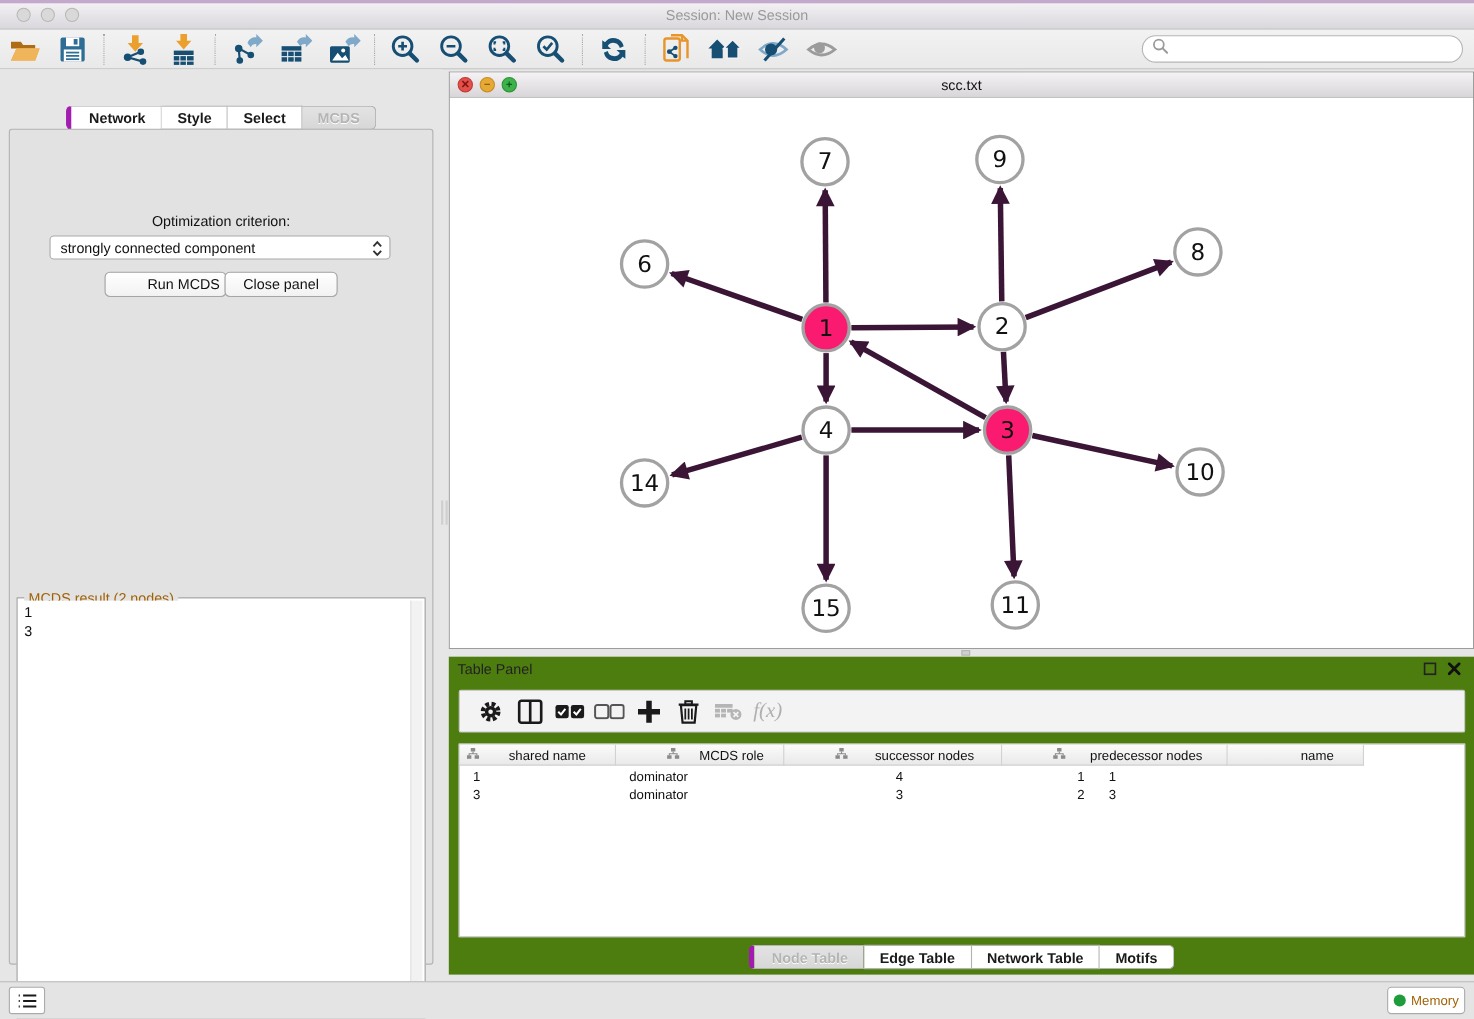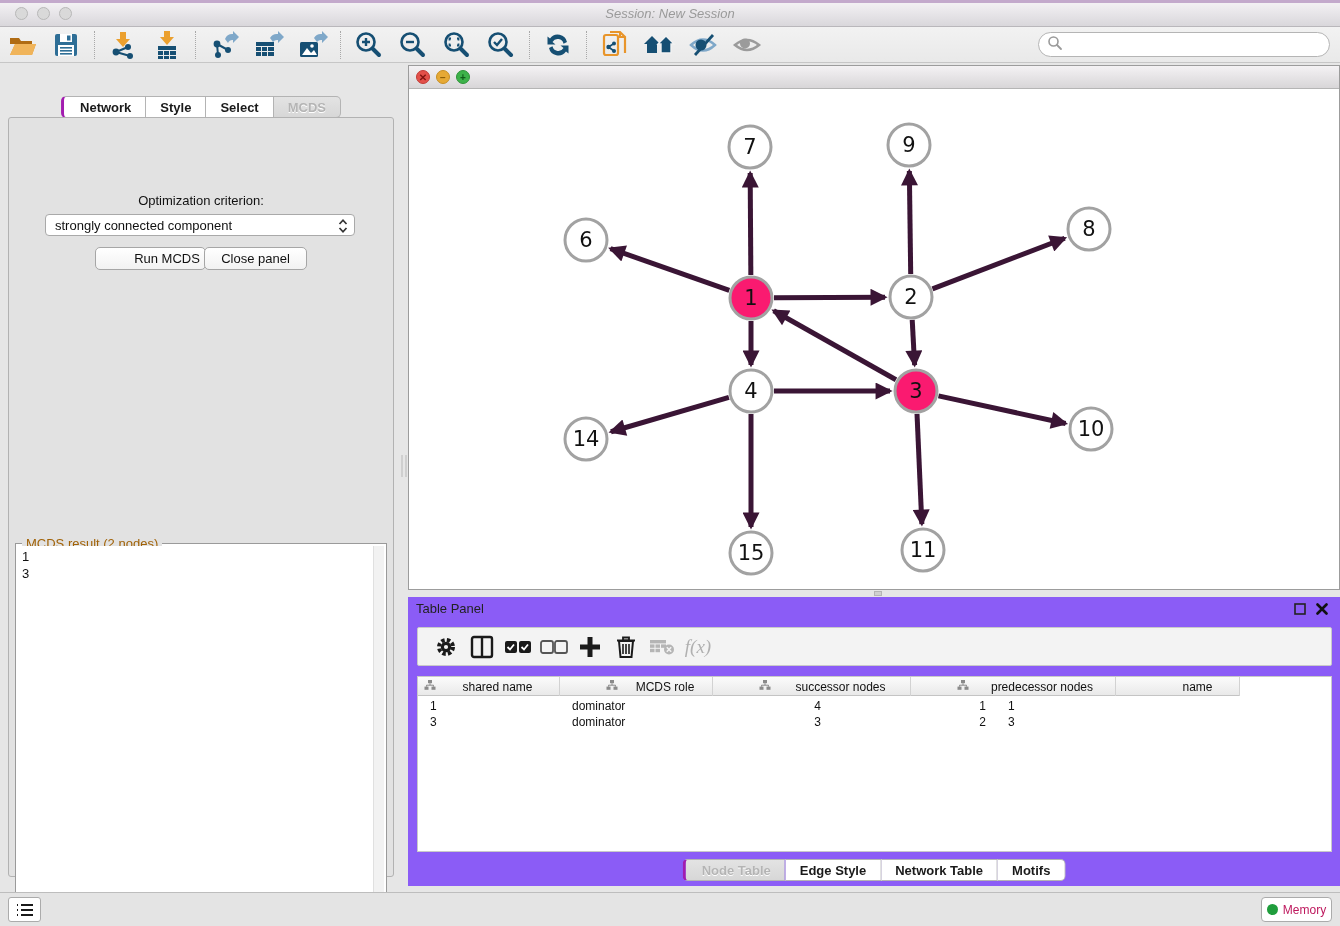--- a/index.html
+++ b/index.html
@@ -1,21 +1,21 @@
 <!DOCTYPE html>
 <html><head>
 <meta charset="utf-8">
 <style>
   * { margin:0; padding:0; box-sizing:border-box; }
   html,body { width:1340px; height:926px; font-family:"Liberation Sans", sans-serif; background:#e6e6e6; overflow:hidden; }
   .abs { position:absolute; }
 
   
   #titlebar { position:absolute; left:0; top:0; width:1340px; height:27px;
-    background:linear-gradient(#f6f4f7,#d9d7db); border-bottom:1px solid #b9b7bb;font-style:italic; }
+    background:linear-gradient(#f6f4f7,#d9d7db); border-bottom:1px solid #b9b7bb; }
   #titlebar .purple-edge { position:absolute; left:0; top:0; width:100%; height:3px; background:#c3a9cc; }
   #titlebar .dot { position:absolute; top:7px; width:13px; height:13px; border-radius:50%;
     background:#d9d9d9; border:1px solid #b8b8b8; }
   #app-title { position:absolute; top:6px; width:100%; text-align:center; font-size:13px; color:#9a9a9a; }
 
   
   #toolbar { position:absolute; left:0; top:27px; width:1340px; height:36px;
     background:linear-gradient(#f2f2f2,#e9e9e9); border-bottom:1px solid #c6c6c6;
     display:flex; align-items:center; }
   .tb-icon { width:34px; height:30px; display:flex; align-items:center; justify-content:center; margin:0 5px; }
@@ -28,21 +28,21 @@
   #control-panel { position:absolute; left:0; top:63px; width:402px; height:829px; background:#e6e6e6; }
   #cp-header { position:absolute; left:0; top:4px; width:100%; height:24px; }
   #cp-title { position:absolute; left:12px; top:5px; font-size:13px; color:#222; }
   .win-btns { position:absolute; right:10px; top:5px; display:flex; gap:10px; align-items:center; }
   #cp-body { position:absolute; left:8px; top:54px; width:386px; height:760px; background:#e2e2e2;
     border:1px solid #b2b2b2; border-radius:3px; }
 
   .tabstrip { position:absolute; display:flex; }
   .seg { height:22px; padding:0 14px; background:#fff; border:1px solid #b3b3b3; border-left:none;
     font-size:13px; font-weight:700; color:#1a1a1a; display:flex; align-items:center; }
-  .seg:first-child { border-left:3px solid #a21caf; border-radius:5px 0 0 5px;padding-left:16px; }
+  .seg:first-child { border-left:5px solid #a21caf; border-radius:5px 0 0 5px;padding-left:16px; }
   .seg:last-child { border-radius:0 5px 5px 0; }
   .seg.active { background:linear-gradient(#e3e3e3,#d7d7d7); color:#b4b4b4; font-weight:700;
     text-shadow:0 1px 0 #fff; }
   #cp-tabs { left:50%; transform:translateX(-50%); top:33px; }
 
   #opt-label { position:absolute; left:0; top:75px; width:100%; text-align:center; font-size:13px; color:#111; }
   #opt-select { position:absolute; left:36px; top:96px; width:310px; height:22px; background:#fff;
     border:1px solid #a9a9a9; border-radius:4px; display:flex; align-items:center; font-size:13px;
     padding-left:9px; color:#111; }
   #opt-select .stepper { position:absolute; right:5px; top:2px; }
@@ -74,21 +74,21 @@
   #tl-max   { left:47px; background:#3db24a; border:1px solid #2e9338; color:#0e5c18; }
   #graph-canvas { position:absolute; left:0; top:23px; width:930px; height:500px; background:#fff; }
 
   
   #h-splitter { position:absolute; left:408px; top:590px; width:932px; height:7px; }
   #h-splitter .handle { position:absolute; left:50%; top:1px; width:8px; height:5px; background:#d0d0d0; border:1px solid #b5b5b5; }
   #v-splitter-handle { position:absolute; left:401px; top:455px; width:6px; height:22px;
     border-left:2px solid #cfcfcf; border-right:2px solid #cfcfcf; }
 
   
-  #table-panel { position:absolute; left:408px; top:597px; width:932px; height:289px; background:#8b5cf6; }
+  #table-panel { position:absolute; left:408px; top:597px; width:932px; height:289px; background:#4d7c0f; }
   #tp-title { position:absolute; left:8px; top:4px; font-size:13px; color:#222; }
   #tp-toolbar { position:absolute; left:9px; top:30px; width:915px; height:39px; background:#f3f3f3;
     border:1px solid #c9c9c9; border-radius:2px; display:flex; align-items:center; padding-left:10px; }
   .tp-icon { width:36px; height:30px; display:flex; align-items:center; justify-content:center; }
   .fx-label { font-family:"Liberation Serif", serif; font-style:italic; font-size:19px; color:#b0b0b0; }
 
   #data-table { position:absolute; left:9px; top:79px; width:915px; height:176px; background:#fff;
     border:1px solid #c9c9c9; }
   #tbl-header { position:absolute; left:0; top:0; height:19px; display:flex;
     background:linear-gradient(#fbfbfb,#e9e9e9); border-bottom:1px solid #c4c4c4;gap:40px; }
@@ -101,21 +101,21 @@
   #tp-tabs { left:50%; transform:translateX(-50%); top:262px; }
   #tp-tabs .seg { font-weight:700; }
 
   
   #statusbar { position:absolute; left:0; top:892px; width:1340px; height:34px; background:#e4e4e4;
     border-top:1px solid #bdbdbd; }
   #list-btn { position:absolute; left:8px; top:4px; width:33px; height:25px; background:#fff;
     border:1px solid #ababab; border-radius:3px; display:flex; align-items:center; justify-content:center; }
   #memory-btn { position:absolute; right:8px; top:4px; width:71px; height:25px; background:#fff;
     border:1px solid #ababab; border-radius:4px; display:flex; align-items:center; justify-content:center;
-    gap:5px; font-size:12px; color:#be185d; }
+    gap:5px; font-size:12px; color:#a16207; }
   #memory-btn .dot { width:11px; height:11px; border-radius:50%; background:#1f9d3c; }
 </style>
 </head>
 <body>
 
 <div id="titlebar">
   <div class="purple-edge"></div>
   <div class="dot" style="left:15px"></div>
   <div class="dot" style="left:37px"></div>
   <div class="dot" style="left:59px"></div>
@@ -303,20 +303,21 @@
     </div>
   </div>
 </div>
 <div id="v-splitter-handle"></div>
 
 <div id="net-window">
   <div id="net-titlebar">
     <span id="tl-close" class="traffic">✕</span>
     <span id="tl-min" class="traffic">−</span>
     <span id="tl-max" class="traffic">+</span>
+    <div id="net-title">scc.txt</div>
   </div>
   <svg id="graph-canvas" viewBox="0 0 930 500">
       <defs>
         <marker id="arrow" viewBox="0 0 10 10" refX="8.5" refY="5" markerWidth="4.2" markerHeight="3.4" orient="auto-start-reverse">
           <path d="M0 0 L10 5 L0 10 z" fill="#3a1535"></path>
         </marker>
       </defs>
       <line x1="341.84768545925334" y1="186.0005043472541" x2="341.1721816547571" y2="83.99942986832144" stroke="#3a1535" stroke-width="5" marker-end="url(#arrow)"></line>
       <line x1="320.3015285768616" y1="201.3726585300483" x2="201.52870682615648" y2="159.62221209646714" stroke="#3a1535" stroke-width="5" marker-end="url(#arrow)"></line>
       <line x1="364.99955079441025" y1="208.85625280753493" x2="476.0005077976232" y2="208.16249682626486" stroke="#3a1535" stroke-width="5" marker-end="url(#arrow)"></line>
@@ -491,21 +492,21 @@
           <div class="td" style="width: 113px; justify-content: flex-start; padding: 0px 0px 0px 12px;">dominator</div>
           <div class="td" style="width: 158px; justify-content: flex-end; padding: 0px 10px 0px 0px;">3</div>
           <div class="td" style="width: 165px; justify-content: flex-end; padding: 0px 10px 0px 0px;">2</div>
           <div class="td" style="width: 84px; justify-content: flex-start; padding: 0px 0px 0px 12px;">3</div>
         </div>
       </div>
   </div>
 
   <div id="tp-tabs" class="tabstrip abs">
       <div class="seg active">Node Table</div>
-      <div class="seg">Edge Style</div>
+      <div class="seg">Edge Table</div>
       <div class="seg">Network Table</div>
       <div class="seg">Motifs</div>
     </div>
 </div>
 
 <div id="statusbar">
   <div id="list-btn">
     <svg width="18" height="14" viewBox="0 0 18 14">
         <g stroke="#1a1a1a" stroke-width="2">
           <path d="M5 2 h12 M5 7 h12 M5 12 h12"></path>

